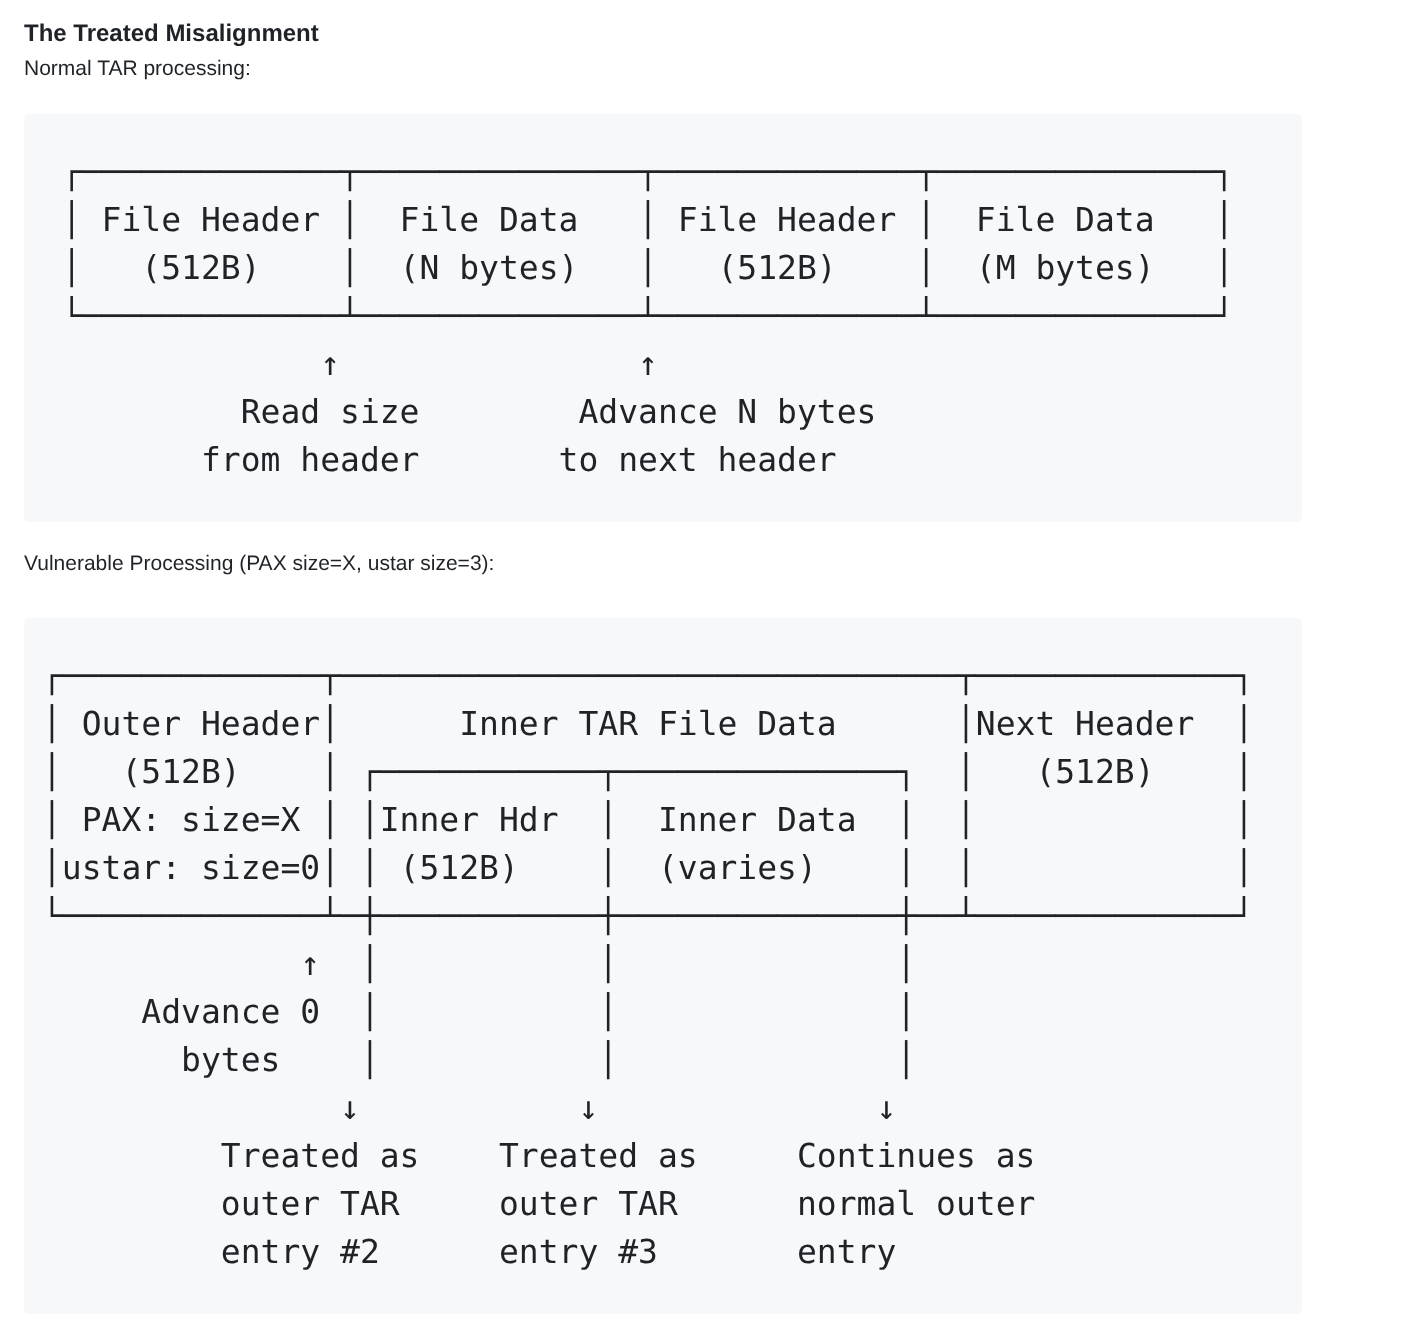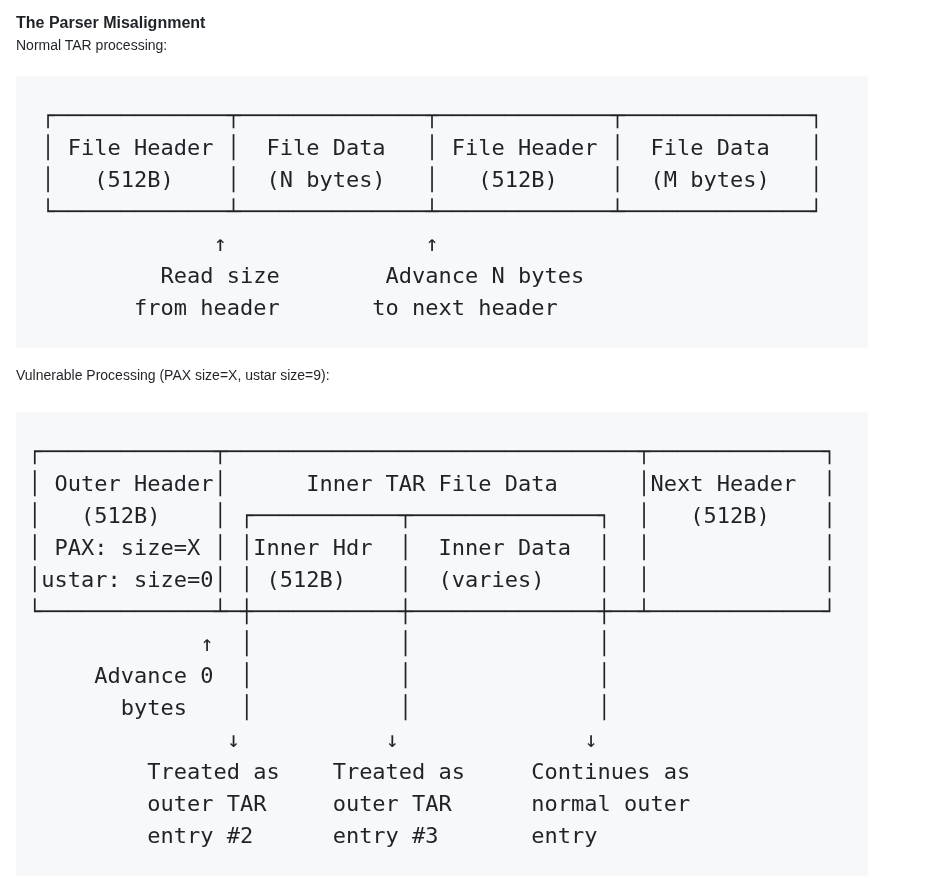--- a/index.html
+++ b/index.html
@@ -37,33 +37,33 @@
     color: #1f2328;
     white-space: pre;
     overflow: hidden;
   }
 </style>
 </head>
 <body>
 
 <div class="page">
 
-  <h4 class="doc-title">The Parser Misalignment</h4>
+  <h4 class="doc-title">The Treated Misalignment</h4>
 
   <p class="doc-para">Normal TAR processing:</p>
 
   <pre class="ascii-block"> ┌─────────────┬──────────────┬─────────────┬──────────────┐
  │ File Header │  File Data   │ File Header │  File Data   │
  │   (512B)    │  (N bytes)   │   (512B)    │  (M bytes)   │
  └─────────────┴──────────────┴─────────────┴──────────────┘
               ↑               ↑
           Read size        Advance N bytes
         from header       to next header</pre>
 
-  <p class="doc-para pre-gap">Vulnerable Processing (PAX size=X, ustar size=9):</p>
+  <p class="doc-para pre-gap">Vulnerable Processing (PAX size=X, ustar size=3):</p>
 
   <pre class="ascii-block">┌─────────────┬───────────────────────────────┬─────────────┐
 │ Outer Header│      Inner TAR File Data      │Next Header  │
 │   (512B)    │ ┌───────────┬──────────────┐  │   (512B)    │
 │ PAX: size=X │ │Inner Hdr  │  Inner Data  │  │             │
 │ustar: size=0│ │ (512B)    │  (varies)    │  │             │
 └─────────────┴─┼───────────┼──────────────┼──┴─────────────┘
              ↑  │           │              │
      Advance 0  │           │              │
        bytes    │           │              │

